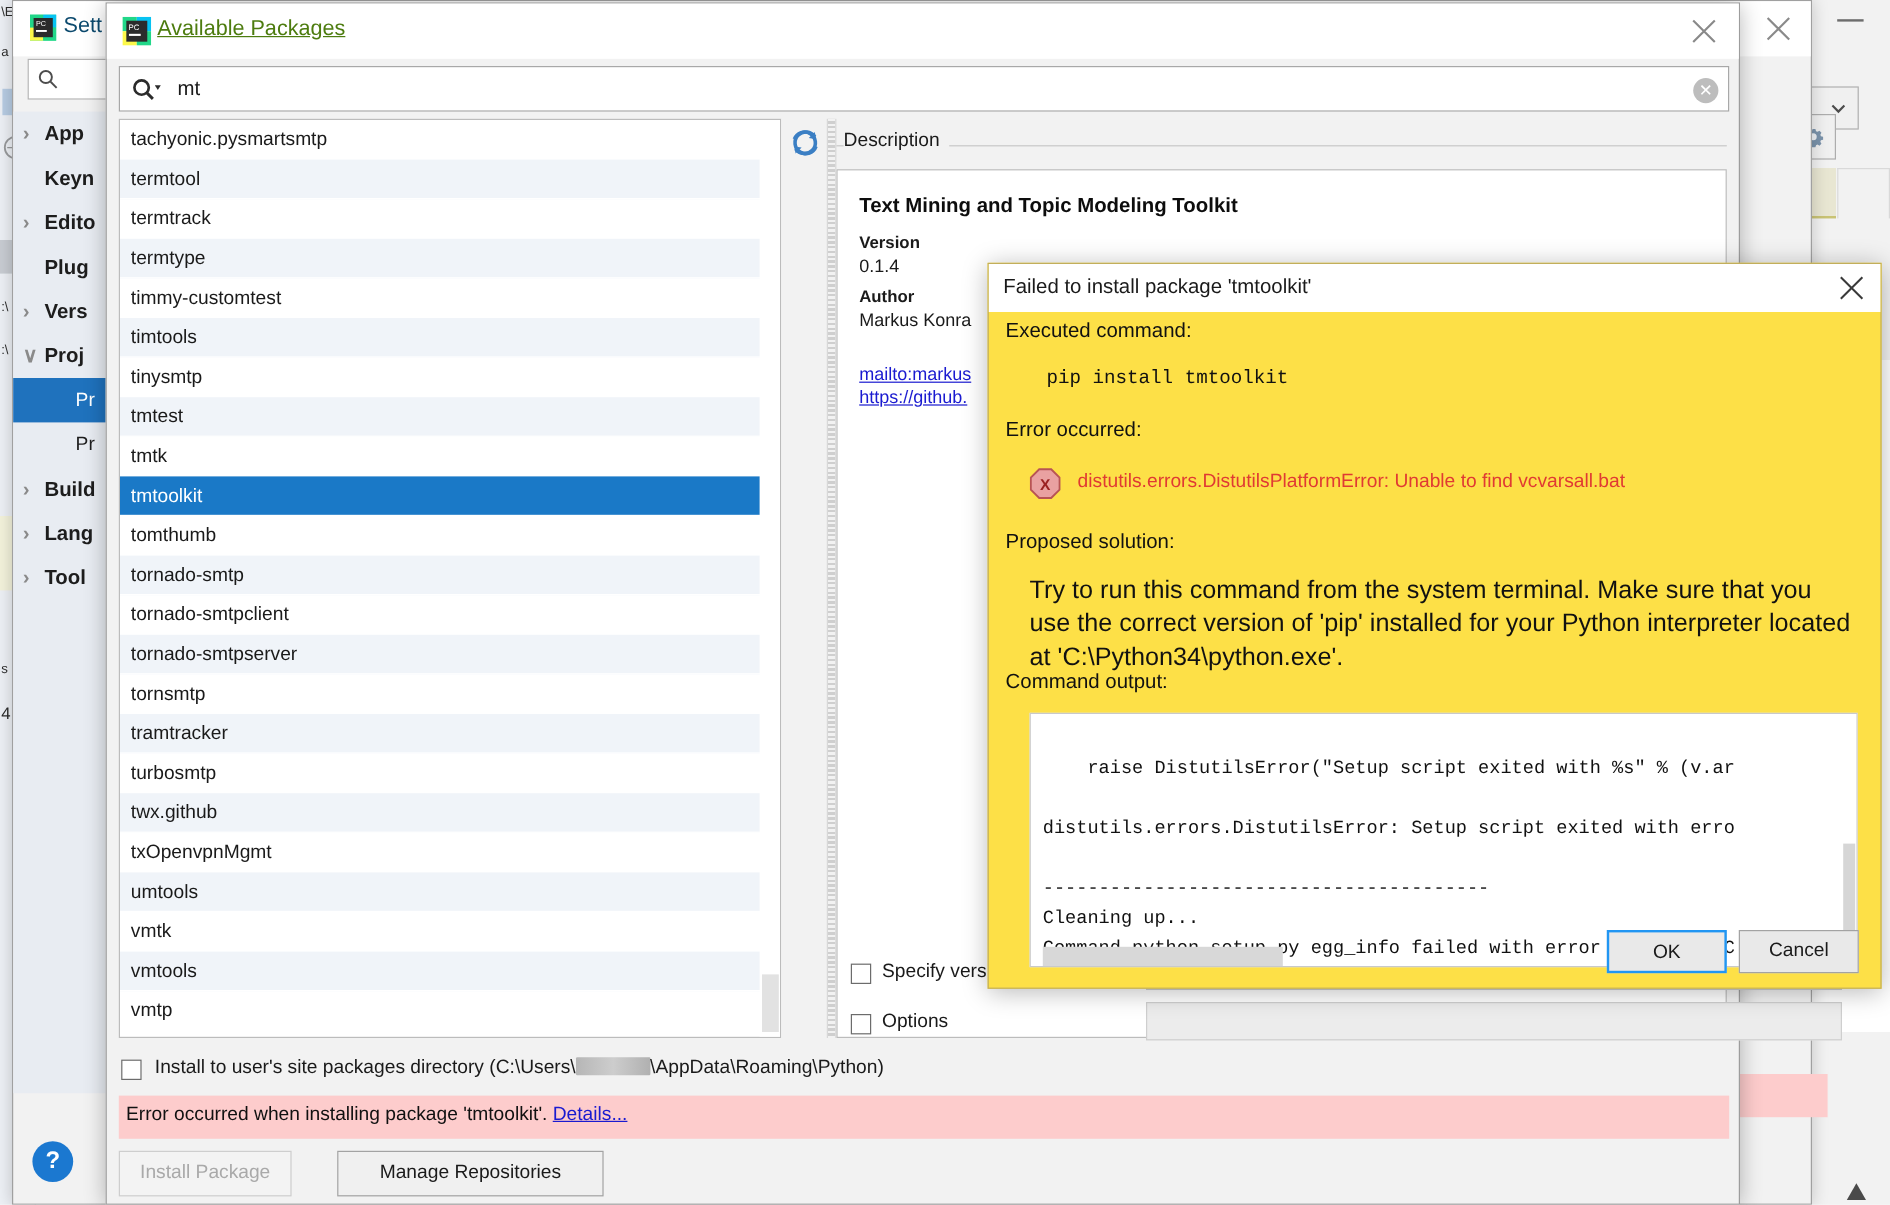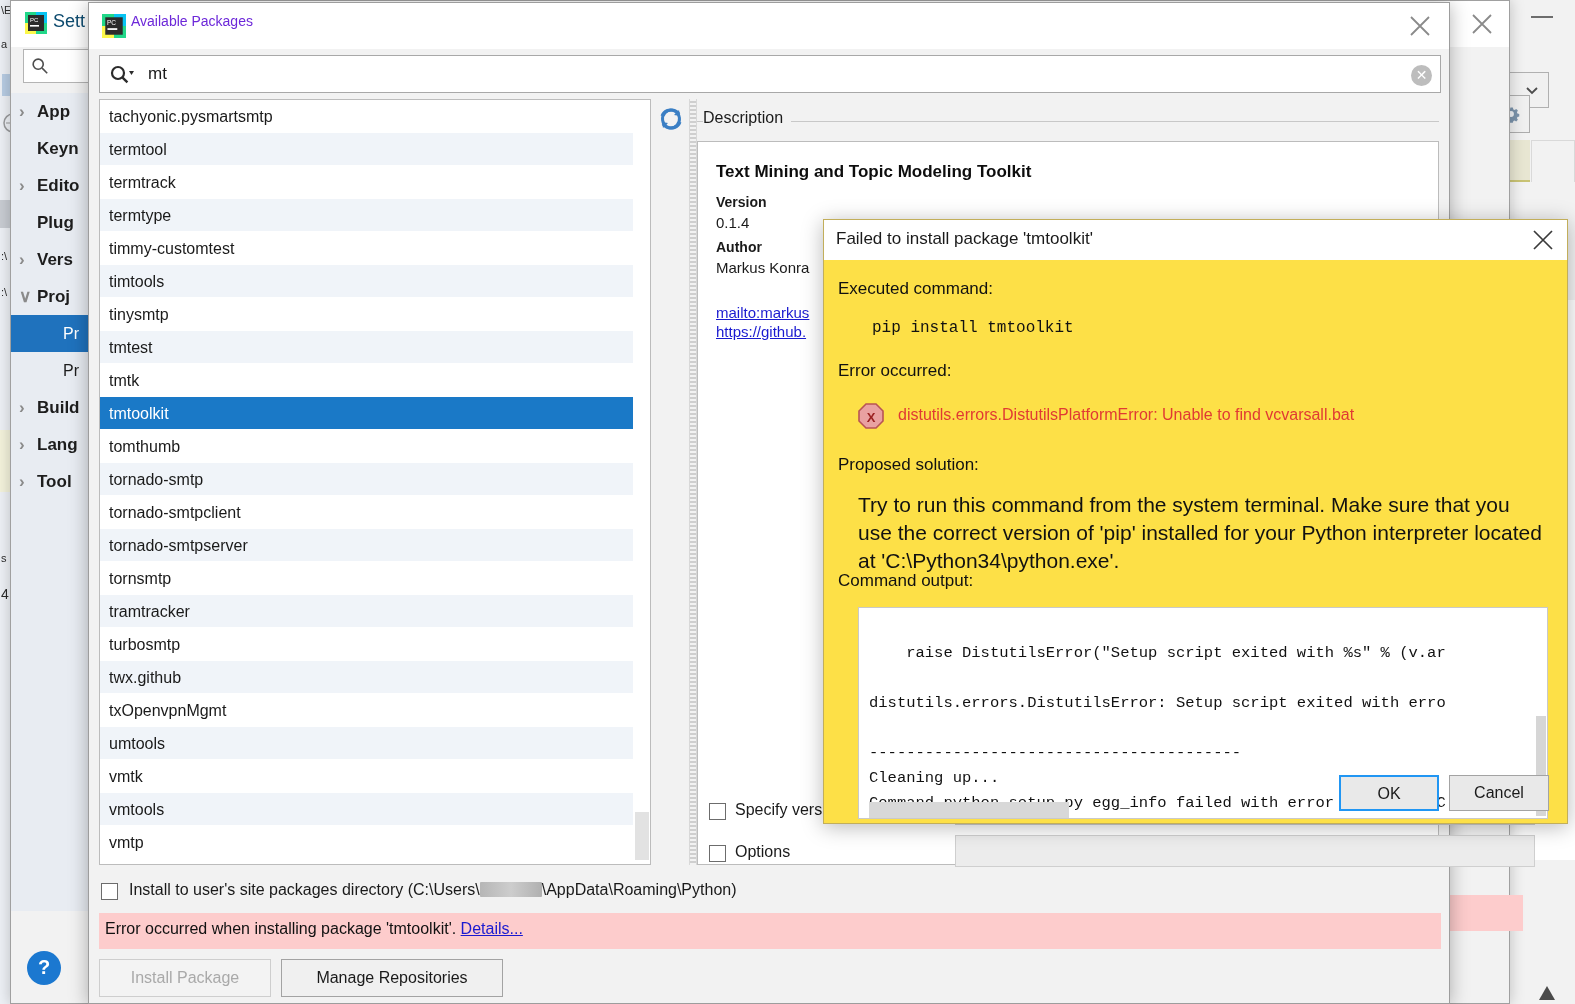--- a/index.html
+++ b/index.html
@@ -147,21 +147,21 @@
     background: #f2f2f2;
     border: 1px solid #9d9d9d;
     box-shadow: 0 2px 18px rgba(0,0,0,.30);
   }
   .pkg-titlebar {
     position: absolute; left: 0; top: 0; right: 0; height: 46px;
     background: #ffffff;
   }
   .pkg-titlebar .pc-ico { position: absolute; left: 13px; top: 11px; }
   .pkg-title-txt {
-    position: absolute; left: 42px; top: 10px; font-size: 14px; color: #6d28d9;
+    position: absolute; left: 42px; top: 10px; font-size: 18px; color: #4d7c0f; text-decoration: underline;
   }
   .pkg-close {
     position: absolute; right: 16px; top: 10px; width: 26px; height: 26px;
   }
   .x-glyph { display: block; width: 100%; height: 100%; }
 
   .pkg-searchbar {
     position: absolute; left: 10px; top: 52px; width: 1342px; height: 38px;
     background: #ffffff; border: 1px solid #a8a8a8;
   }
@@ -285,21 +285,21 @@
   .err-dlg-title {
     position: absolute; left: 0; top: 0; right: 0; height: 40px;
     background: #ffffff;
   }
   .err-dlg-title .t {
     position: absolute; left: 12px; top: 9px; font-size: 17px; color: #1a1a1a;
   }
   .err-dlg-close {
     position: absolute; right: 12px; top: 8px; width: 24px; height: 24px;
   }
-  .err-body { position: absolute; left: 0; top: 40px; right: 0; bottom: 58px; margin-top: 13px; }
+  .err-body { position: absolute; left: 0; top: 40px; right: 0; bottom: 58px; }
   .eb-h { position: absolute; font-size: 17px; color: #111; white-space: nowrap; }
   .eb-cmd {
     position: absolute; font-family: "Liberation Mono", monospace;
     font-size: 16px; color: #111; text-align: center;
   }
   .eb-errtext {
     position: absolute; font-size: 16px; color: #e03a33; white-space: nowrap;
   }
   .eb-stop {
     position: absolute; width: 26px; height: 26px;
@@ -601,21 +601,21 @@
       <span>Install to user's site packages directory (C:\Users\</span><span class="redacted"></span><span>\AppData\Roaming\Python)</span>
     </span>
 
     <div class="err-strip">
       <span class="t">
         <span>Error occurred when installing package 'tmtoolkit'.</span>
         <a class="lnk">Details...</a>
       </span>
     </div>
 
-    <div class="btn disabled" style="left:10px;top:956px;width:172px">Install Package</div>
+    <div class="btn disabled" style="left:10px;top:956px;width:144px">Install Package</div>
     <div class="btn" style="left:192px;top:956px;width:222px">Manage Repositories</div>
   </div>
 
   <div class="err-dlg">
     <div class="err-dlg-title">
       <span class="t">Failed to install package 'tmtoolkit'</span>
       <span class="err-dlg-close">
         <svg class="x-glyph" viewBox="0 0 24 24">
             <path d="M3 3l18 18M21 3L3 21" stroke="#3a3a3a" stroke-width="1.7"></path>
           </svg>

